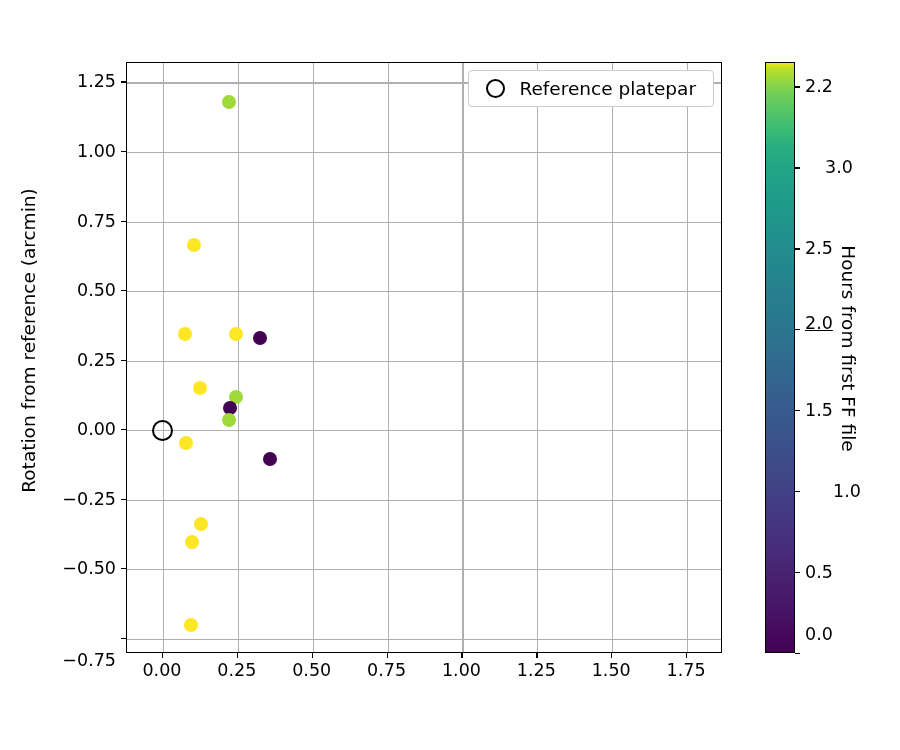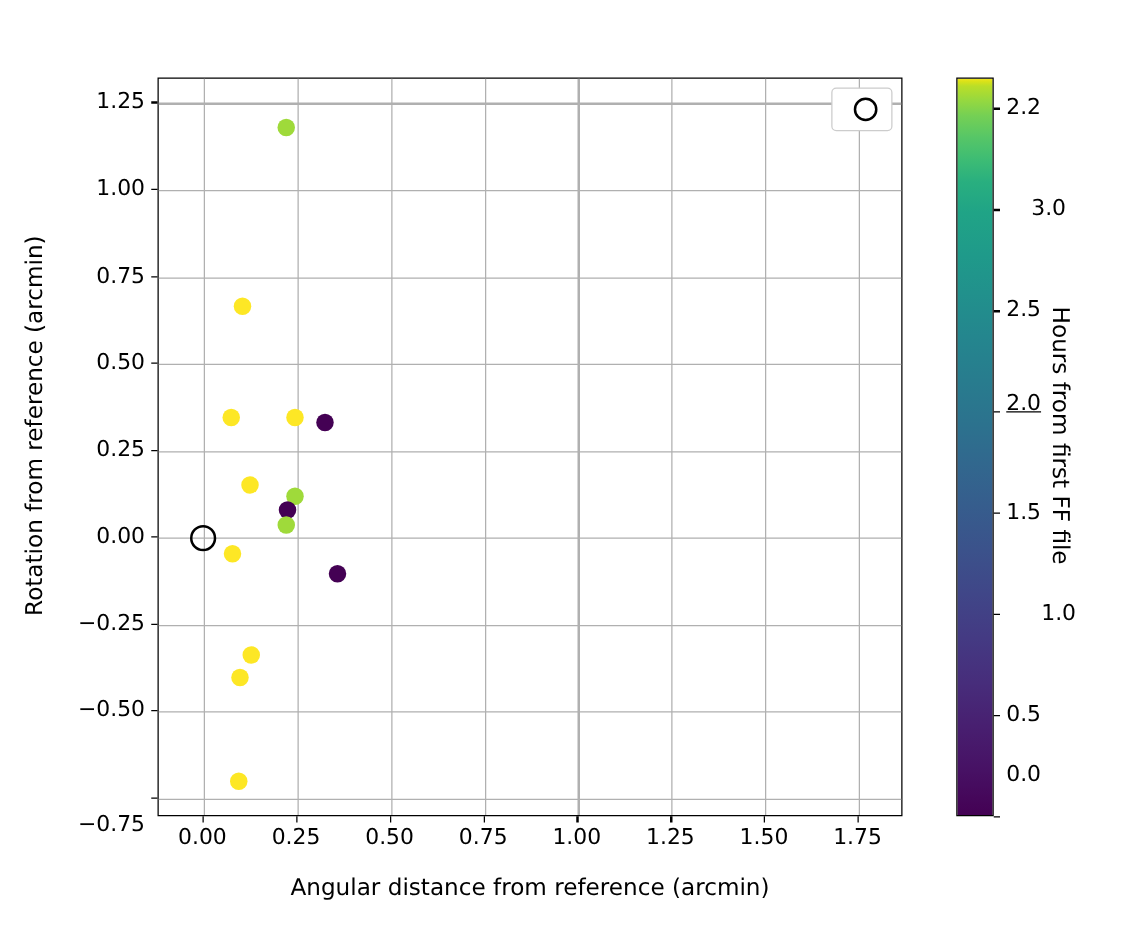--- a/index.html
+++ b/index.html
@@ -134,20 +134,21 @@
         <div class="pt" title="0.078, -0.048" style="left: 59.3005px; top: 380.465px; background: rgb(253, 231, 37);"></div>
         <div class="pt" title="0.358, -0.105" style="left: 143.16px; top: 396.318px; background: rgb(68, 1, 84);"></div>
         <div class="pt" title="0.128, -0.338" style="left: 74.2754px; top: 461.119px; background: rgb(253, 231, 37);"></div>
         <div class="pt" title="0.098, -0.402" style="left: 65.2905px; top: 478.919px; background: rgb(253, 231, 37);"></div>
         <div class="pt" title="0.095, -0.702" style="left: 64.392px; top: 562.354px; background: rgb(253, 231, 37);"></div>
         <div class="refmark" style="left: 35.9397px; top: 367.115px;"></div>
       </div>
 
     <div id="legend">
       <span class="lmark"></span>
+      <span class="ltext">Reference platepar</span>
     </div>
   </div>
 
   <div id="ticks-layer">
       <div class="tick x" style="left: 161.94px; top: 653px;"></div>
       <div class="tl x" style="left: 161.94px; top: 660px;">0.00</div>
       <div class="tick x" style="left: 236.814px; top: 653px;"></div>
       <div class="tl x" style="left: 236.814px; top: 660px;">0.25</div>
       <div class="tick x" style="left: 311.688px; top: 653px;"></div>
       <div class="tl x" style="left: 311.688px; top: 660px;">0.50</div>
@@ -174,30 +175,29 @@
       <div class="tick y" style="left: 121px; top: 290.056px;"></div>
       <div class="tl y" style="left: 116px; top: 290.056px;">0.50</div>
       <div class="tick y" style="left: 121px; top: 220.527px;"></div>
       <div class="tl y" style="left: 116px; top: 220.527px;">0.75</div>
       <div class="tick y" style="left: 121px; top: 150.998px;"></div>
       <div class="tl y" style="left: 116px; top: 150.998px;">1.00</div>
       <div class="tick y" style="left: 121px; top: 81.4682px;"></div>
       <div class="tl y" style="left: 116px; top: 81.4682px;">1.25</div>
     </div>
 
-  <div id="xlabel">Angular distance from reference (arcmin)</div>
   <div id="ylabel-wrap" style="position:absolute;left:0;top:0;">
     <div id="ylabel">Rotation from reference (arcmin)</div>
   </div>
 
   <div id="cbar-wrap">
     <div id="cbar"></div>
     <div id="cbticks">
         <div class="cbtick" style="top: 591px;"></div>
-        <div class="cbtl" style="top: 558px;">0.0</div>
+        <div class="cbtl" style="top: 572px;">0.0</div>
         <div class="cbtick" style="top: 510.041px;"></div>
         <div class="cbtl" style="top: 510.041px;">0.5</div>
         <div class="cbtick" style="top: 429.082px;"></div>
         <div class="cbtl" style="top: 429.082px; margin-left: 28px;">1.0</div>
         <div class="cbtick" style="top: 348.123px;"></div>
         <div class="cbtl" style="top: 348.123px;">1.5</div>
         <div class="cbtick" style="top: 267.164px;"></div>
         <div class="cbtl" style="top: 261px; text-decoration: underline;">2.0</div>
         <div class="cbtick" style="top: 186.205px;"></div>
         <div class="cbtl" style="top: 186.205px;">2.5</div>

